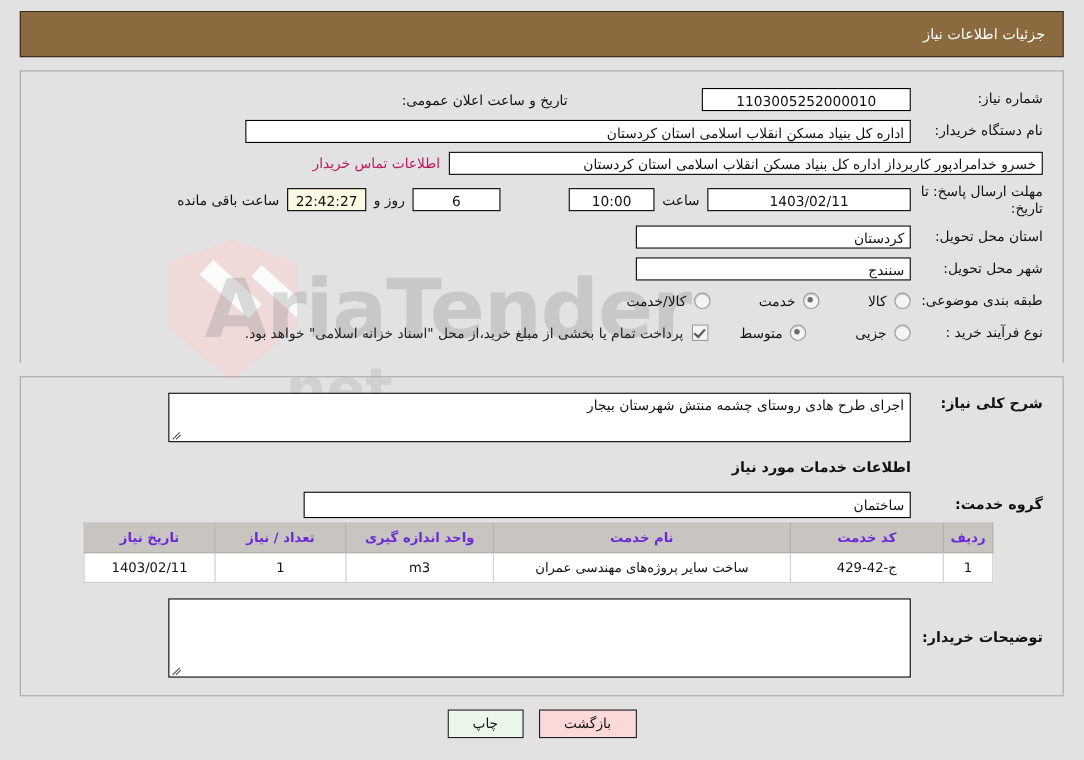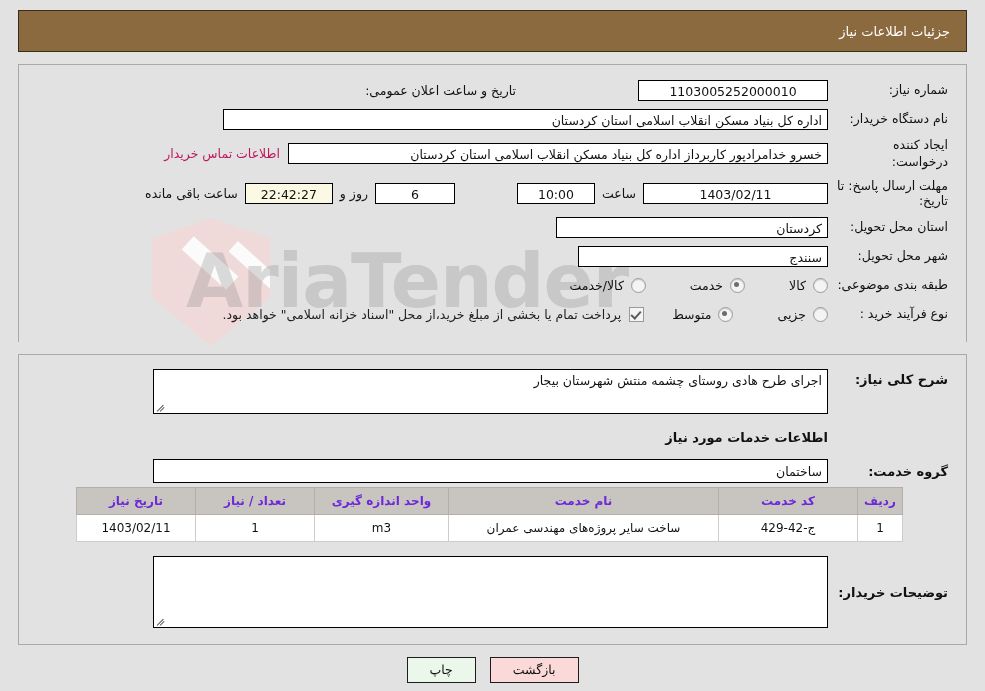--- a/index.html
+++ b/index.html
@@ -299,20 +299,21 @@
   }
   .btn-print { background: #eaf7ea; color: #111; }
   .btn-back  { background: #fbd9d9; color: #111; }
 </style>
 </head>
 <body>
 
 <div class="watermark">
   <div class="wm-shield"></div>
   <div class="wm-text">AriaTender</div>
+  <div class="wm-text-2">.net</div>
 </div>
 
 <div class="page">
 
   <div class="title-bar">
     <span class="title-text">جزئیات اطلاعات نیاز</span>
   </div>
 
   <div class="panel">
     <div class="form-top">
@@ -322,39 +323,38 @@
         <div class="fld" style="width:190px;">1103005252000010</div>
         <div class="inline-lbl" style="margin-right:115px;">تاریخ و ساعت اعلان عمومی:</div>
       </div>
 
       <div class="row">
         <div class="lbl">نام دستگاه خریدار:</div>
         <div class="fld rtl-start" style="width:605px;">اداره کل بنیاد مسکن انقلاب اسلامی استان کردستان</div>
       </div>
 
       <div class="row">
-        <div class="lbl">ایجاد کننده درخواست:</div>
         <div class="fld rtl-start" style="width:540px;">خسرو خدامرادپور کاربرداز اداره کل بنیاد مسکن انقلاب اسلامی استان کردستان</div>
         <a class="link">اطلاعات تماس خریدار</a>
       </div>
 
       <div class="row">
         <div class="lbl two-line">مهلت ارسال پاسخ: تا تاریخ:</div>
         <div class="fld" style="width:185px;">1403/02/11</div>
         <div class="inline-lbl">ساعت</div>
         <div class="fld" style="width:78px;">10:00</div>
         <div class="fld" style="width:80px;margin-right:62px;">6</div>
         <div class="inline-lbl">روز و</div>
-        <div class="fld yellowish" style="width:88px;">22:42:27</div>
+        <div class="fld yellowish" style="width:72px;">22:42:27</div>
         <div class="inline-lbl">ساعت باقی مانده</div>
       </div>
 
       <div class="row">
         <div class="lbl">استان محل تحویل:</div>
-        <div class="fld rtl-start" style="width:272px;">کردستان</div>
+        <div class="fld rtl-start" style="width:250px;">کردستان</div>
       </div>
 
       <div class="row">
         <div class="lbl">شهر محل تحویل:</div>
         <div class="fld rtl-start" style="width:250px;">سنندج</div>
       </div>
 
       <div class="row">
         <div class="lbl">طبقه بندی موضوعی:</div>
         <div class="radio-grp">
@@ -408,21 +408,21 @@
         </div>
       </div>
 
       <div class="sec-head-wrap">
         <div class="sp"></div>
         <div class="section-head">اطلاعات خدمات مورد نیاز</div>
       </div>
 
       <div class="ta-row" style="align-items:center;">
         <div class="ta-lbl" style="padding-top:0;">گروه خدمت:</div>
-        <div class="fld rtl-start" style="width:675px;height:24px;line-height:24px;">ساختمان</div>
+        <div class="fld rtl-start" style="width:552px;height:24px;line-height:24px;font-family:Liberation Serif, serif;">ساختمان</div>
       </div>
 
       <div class="tbl-wrap">
         <table class="items">
           <thead>
             <tr>
               <th style="width:36px;">ردیف</th>
               <th style="width:130px;margin-left:36px;">کد خدمت</th>
               <th>نام خدمت</th>
               <th style="width:125px;">واحد اندازه گیری</th>

